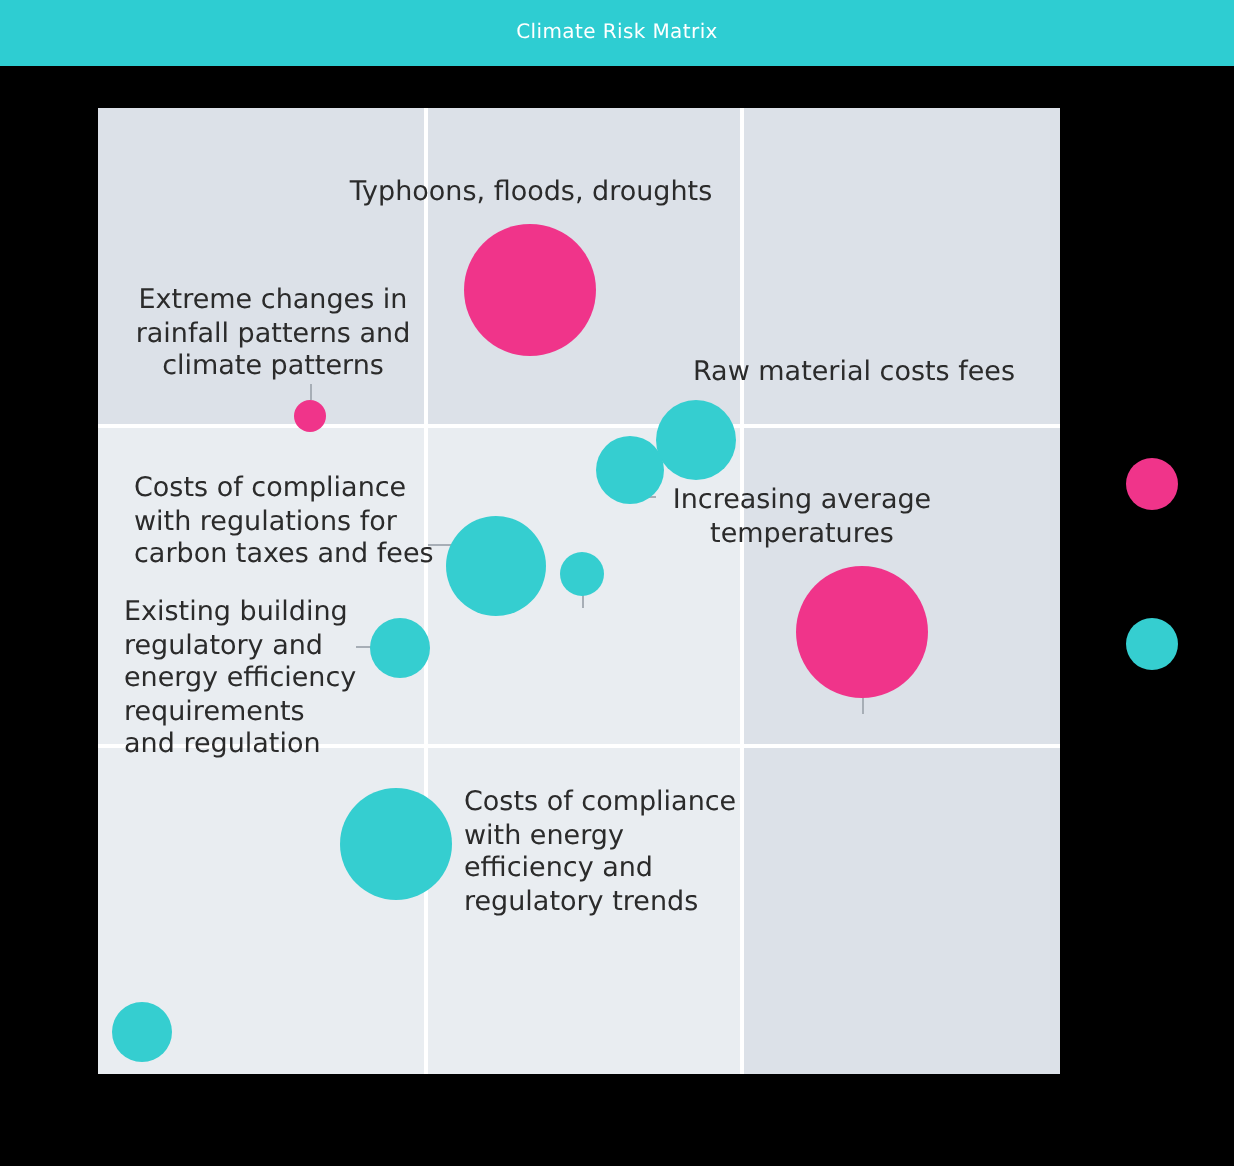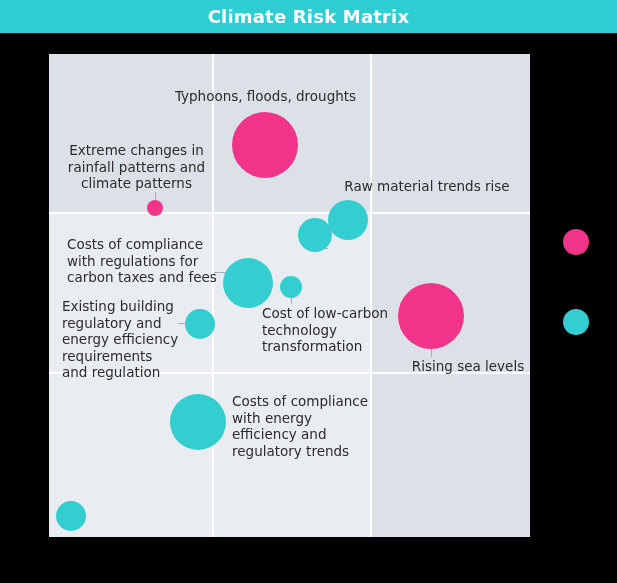--- a/index.html
+++ b/index.html
@@ -18,25 +18,24 @@
     position: absolute;
     left: 0; top: 0;
     width: 617px; height: 33px;
     background: #2ECDD2;
     display: flex;
     align-items: center;
     justify-content: center;
   }
   .header-title {
     color: #FFFFFF;
-    font-size: 18px;
+    font-size: 10px;
     font-family: "DejaVu Sans", sans-serif;
     letter-spacing: 0.2px;
     white-space: nowrap;
-    font-weight: bold;
   }
 
   
   .chart-canvas {
     position: absolute;
     left: 0; top: 33px;
     width: 617px; height: 550px;
     background: #000000;
   }
 
@@ -137,28 +136,26 @@
       <div class="bubble teal" title="Increasing average temperatures" style="left: 249px; top: 164px; width: 34px; height: 34px; background: rgb(53, 206, 208);"></div>
       <div class="bubble teal" title="Costs of compliance with regulations for carbon taxes and fees" style="left: 174px; top: 204px; width: 50px; height: 50px; background: rgb(53, 206, 208);"></div>
       <div class="bubble teal" title="Cost of low-carbon technology transformation" style="left: 231px; top: 222px; width: 22px; height: 22px; background: rgb(53, 206, 208);"></div>
       <div class="bubble teal" title="Existing building regulations and energy efficiency requirements and regulation" style="left: 136px; top: 255px; width: 30px; height: 30px; background: rgb(53, 206, 208);"></div>
       <div class="bubble teal" title="Costs of compliance with energy efficiency and regulatory trends" style="left: 121px; top: 340px; width: 56px; height: 56px; background: rgb(53, 206, 208);"></div>
       <div class="bubble teal" title="Consumer preference change" style="left: 7px; top: 447px; width: 30px; height: 30px; background: rgb(53, 206, 208);"></div>
       <div class="pt-label center" style="left: 15px; top: 88px; width: 145px;">Extreme changes in
 rainfall patterns and
 climate patterns</div>
       <div class="pt-label center" style="left: 124px; top: 34px; width: 185px;">Typhoons, floods, droughts</div>
-      <div class="pt-label center" style="left: 359px; top: 304px; width: 120px;">Rising sea levels</div>
-      <div class="pt-label center" style="left: 287px; top: 124px; width: 182px;">Raw material trends rise</div>
+      <div class="pt-label center" style="left: 287px; top: 124px; width: 182px;">Raw material costs fees</div>
+      <div class="pt-label center" style="left: 278px; top: 188px; width: 148px;">Increasing average
+temperatures</div>
       <div class="pt-label left" style="left: 18px; top: 182px; width: 150px;">Costs of compliance
 with regulations for
 carbon taxes and fees</div>
-      <div class="pt-label left" style="left: 213px; top: 251px; width: 135px;">Cost of low-carbon
-technology
-transformation</div>
       <div class="pt-label left" style="left: 13px; top: 244px; width: 130px;">Existing building
 regulatory and
 energy efficiency
 requirements
 and regulation</div>
       <div class="pt-label left" style="left: 183px; top: 339px; width: 145px;">Costs of compliance
 with energy
 efficiency and
 regulatory trends</div>
     </div>

